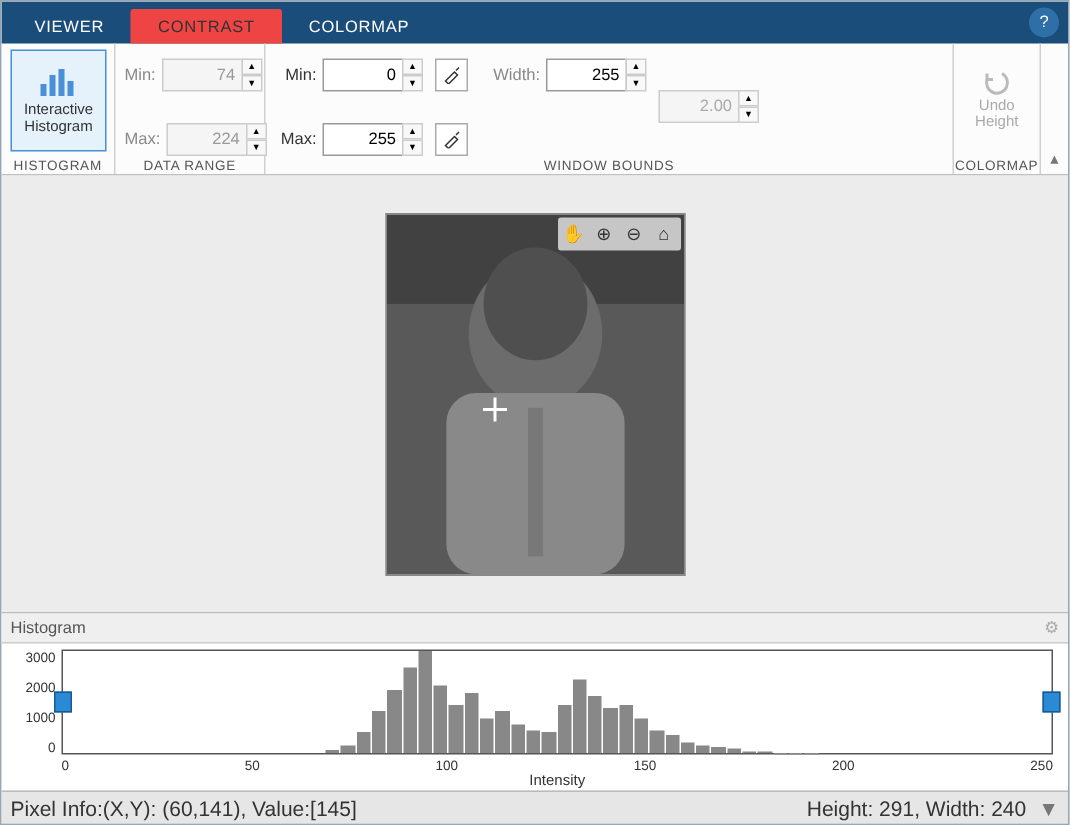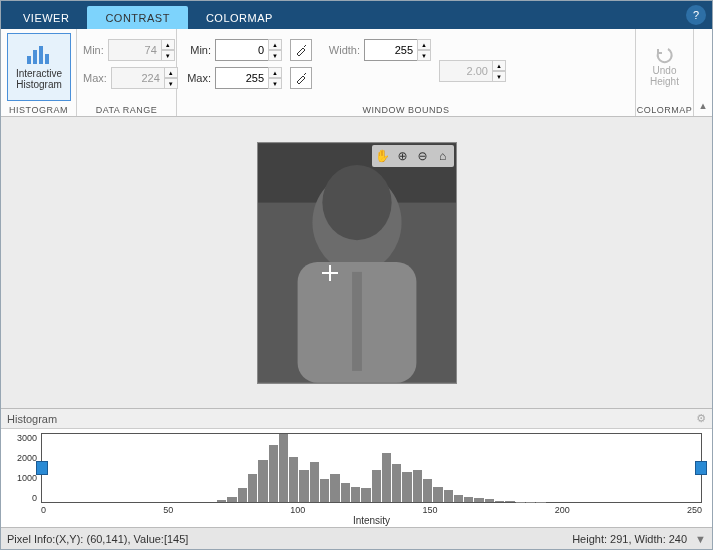--- a/index.html
+++ b/index.html
@@ -1,30 +1,30 @@
 <!DOCTYPE html>
 <html><head>
 <meta charset="utf-8">
 <style>
   * { box-sizing: border-box; margin: 0; padding: 0; font-family: "Segoe UI", Arial, sans-serif; }
   body { width: 713px; height: 550px; background: #f5f5f5; overflow: hidden; display: flex; flex-direction: column; border: 1px solid #97a6b3; }
   
   
   .tabbar { background: #1a4d7a; height: 28px; display: flex; align-items: flex-end; padding-left: 4px; position: relative; }
   .tab { color: #fff; font-size: 11px; padding: 6px 18px 5px; cursor: pointer; text-transform: uppercase; letter-spacing: .5px; }
-  .tab.active { background: #7dd3fc; color: #333; border-radius: 2px 2px 0 0; }
+  .tab.active { background: #ef4444; color: #333; border-radius: 2px 2px 0 0; }
   .help-btn { position: absolute; right: 6px; top: 4px; width: 20px; height: 20px; background: #2d6fa6; border-radius: 50%; color: #fff; display: flex; align-items: center; justify-content: center; font-size: 11px; cursor: pointer; }
   
   
   .toolstrip { background: #fcfcfc; border-bottom: 1px solid #c0c0c0; display: flex; height: 88px; font-size: 11px; }
   .ts-section { border-right: 1px solid #d0d0d0; display: flex; flex-direction: column; position: relative; padding: 4px 6px 0; }
   .ts-label { position: absolute; bottom: 1px; left: 0; right: 0; text-align: center; font-size: 9px; color: #555; letter-spacing: .5px; }
   .hist-btn { width: 64px; height: 68px; border: 1px solid #4a90d9; background: #e6f2fb; display: flex; flex-direction: column; align-items: center; justify-content: center; font-size: 10px; color: #333; cursor: pointer; }
   .hist-btn svg { margin-bottom: 2px; }
-  .pair-col { display: flex; flex-direction: column; gap: 6px; padding-top: 6px; }
+  .pair-col { display: flex; flex-direction: column; gap: 21px; padding-top: 6px; }
   .pair { display: flex; align-items: center; gap: 4px; }
   .pair label { width: 28px; text-align: right; color: #888; font-size: 11px; }
   .pair label.dark { color: #333; }
   .pair label.wide { width: 40px; }
   .num-wrap { display: flex; align-items: center; }
   .num-input { width: 54px; height: 22px; border: 1px solid #ccc; text-align: right; padding-right: 4px; font-size: 11px; }
   .num-input.dark { border-color: #999; color: #000; }
   .num-input:disabled { background: #f5f5f5; color: #999; }
   .spinner { display: flex; flex-direction: column; margin-left: -1px; }
   .spinner button { width: 14px; height: 11px; border: 1px solid #ccc; background: #f8f8f8; font-size: 6px; line-height: 1; padding: 0; cursor: pointer; }
@@ -55,21 +55,21 @@
   .hist-body { height:98px; position:relative; padding: 4px 10px 0 40px;}
   .hist-plot { width:100%; height:70px; border:1px solid #555; position:relative; background:#fff;}
   .hist-bars { position:absolute; left:0; right:0; bottom:0; height:100%; display:flex; align-items:flex-end;}
   .hist-bars div { flex:1; background:#888; margin-right:1px;}
   .yaxis { position:absolute; left:4px; top:4px; height:70px; display:flex; flex-direction:column; justify-content:space-between; font-size:9px; color:#333; text-align:right; width:32px;}
   .xaxis { display:flex; justify-content:space-between; font-size:9px; color:#333; margin-top:2px;}
   .xlabel { text-align:center; font-size:10px; color:#333;}
   .drag-handle { width:12px; height:14px; background:#2a8ad4; position:absolute; top:50%; transform:translateY(-50%); cursor:ew-resize; border:1px solid #1a5a94;}
   
   
-  .status { height:22px; background:#e6e6e6; border-top:1px solid #bbb; display:flex; align-items:center; justify-content:space-between; padding:0 6px; font-size:11px; color:#333;}
+  .status { height:22px; background:#e6e6e6; border-top:1px solid #bbb; display:flex; align-items:center; justify-content:space-between; padding:0 6px; font-size:14px; color:#333;}
   .status .collapse { color:#777; cursor:pointer; margin-left:8px;}
 </style>
 </head>
 <body>
 
 <div class="tabbar">
   <div class="tab">VIEWER</div>
   <div class="tab active">CONTRAST</div>
   <div class="tab">COLORMAP</div>
   <div class="help-btn">?</div>

